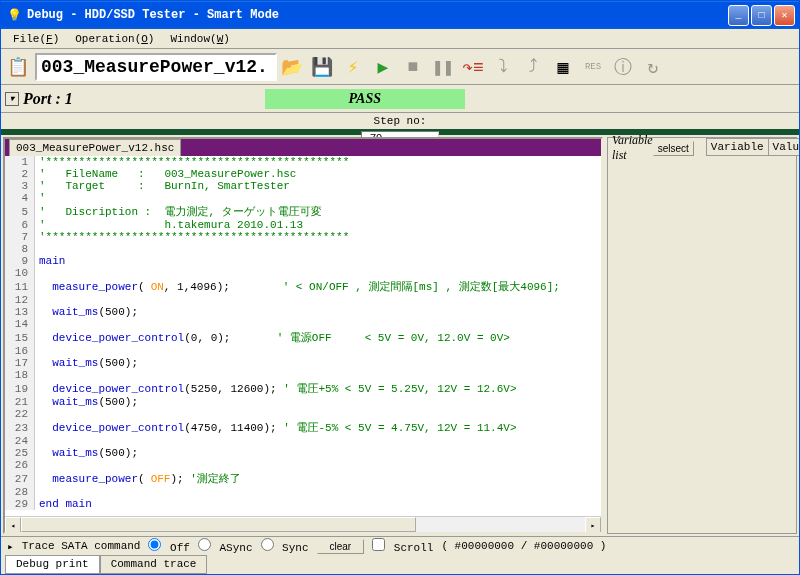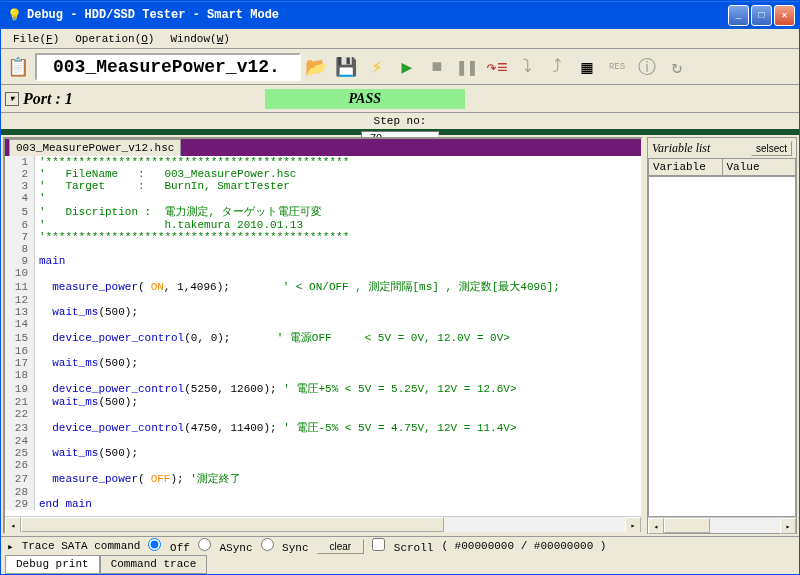--- a/index.html
+++ b/index.html
@@ -11,21 +11,21 @@
 .win-controls { display: flex; gap: 2px; margin-right: 4px; }
 .win-btn { width: 21px; height: 21px; border: 1px solid #fff; border-radius: 3px; display: flex; align-items: center; justify-content: center; font-size: 10px; font-weight: bold; cursor: pointer; }
 .win-min, .win-max { background: linear-gradient(to bottom, #7ba4e8, #3868c5); color: white; }
 .win-close { background: linear-gradient(to bottom, #f4a28a, #d84f2e); color: white; }
 .menubar { height: 20px; background: #ece9d8; display: flex; align-items: center; padding-left: 4px; border-bottom: 1px solid #999; }
 .menu-item { padding: 2px 8px; cursor: pointer; }
 .menu-item u { text-decoration: underline; }
 .toolbar { height: 36px; background: #ece9d8; border-bottom: 1px solid #999; display: flex; align-items: center; padding: 2px 4px; gap: 2px; }
 .tb-icon { width: 28px; height: 28px; display: flex; align-items: center; justify-content: center; border: 1px solid transparent; cursor: pointer; font-size: 18px; }
 .tb-icon.dim { opacity: 0.35; cursor: default; }
-.tb-input { flex: 0 0 240px; height: 28px; border: 2px inset #fff; background: white; font-size: 18px; font-weight: bold; padding: 0 16px; font-family: inherit; }
+.tb-input { flex: 0 0 240px; height: 28px; border: 2px inset #fff; background: white; font-size: 18px; font-weight: bold; padding: 0 4px; font-family: inherit; }
 .status-row { height: 28px; display: flex; align-items: center; padding: 2px 4px; border-bottom: 1px solid #999; gap: 4px; }
 .port-box { display: flex; align-items: center; font-family: serif; font-style: italic; font-weight: bold; font-size: 16px; margin-right: 8px; }
 .port-dropdown { width: 14px; height: 14px; border: 1px solid #666; background: #ece9d8; display: flex; align-items: center; justify-content: center; font-size: 8px; cursor: pointer; margin-right: 4px; }
 .pass-badge { flex: 0 0 200px; height: 20px; background: #90ee90; font-family: serif; font-style: italic; font-weight: bold; font-size: 14px; text-align: center; line-height: 20px; margin-left: 180px; }
 .step-row { height: 22px; display: flex; align-items: center; padding: 2px 6px; gap: 4px; border-bottom: 6px solid #14532d; flex-direction: column; }
 .step-row label { font-size: 11px; }
 .step-input { width: 78px; height: 16px; border: 1px inset #ccc; background: white; font-size: 11px; padding: 0 8px; }
 .msg-input { flex: 1; height: 16px; border: 1px inset #ccc; background: white; font-size: 11px; padding: 0 2px; max-width: 280px; }
 .main-area { flex: 1; display: flex; overflow: hidden; }
 .code-pane { flex: 1; display: flex; flex-direction: column; border: 2px inset #ece9d8; margin: 2px; background: white; overflow: hidden; }
@@ -33,21 +33,21 @@
 .tab { padding: 2px 6px; border: 1px solid #999; border-bottom: none; background: #ece9d8; font-size: 11px; cursor: pointer; }
 .code-scroll { flex: 1; overflow: auto; background: white; position: relative; }
 .code-table { display: table; font-family: "Courier New", monospace; font-size: 11px; width: 100%; }
 .code-line { display: table-row; white-space: pre; }
 .ln { display: table-cell; width: 30px; text-align: right; padding-right: 6px; color: #666; background: #f0f0f0; border-right: 1px solid #ccc; user-select: none; }
 .code { display: table-cell; padding-left: 4px; }
 .c-comment { color: #008000; }
 .c-keyword { color: #0000cd; }
 .c-func { color: #0000cd; }
 .c-orange { color: #ff8c00; padding-left: 6px; }
-.var-pane { width: 150px; display: flex; flex-direction: column; margin: 2px; border: 1px solid #999; }
+.var-pane { width: 190px; display: flex; margin: 2px; border: 1px solid #999; gap: 8px; }
 .var-header { height: 20px; display: flex; align-items: center; justify-content: space-between; padding: 0 4px; font-family: serif; font-style: italic; font-size: 12px; }
 .var-btn { font-size: 10px; padding: 1px 4px; border: 1px outset #ece9d8; background: #ece9d8; cursor: pointer; font-family: sans-serif; font-style: normal; }
 .var-cols { height: 18px; display: flex; border: 1px solid #999; }
 .var-col { flex: 1; padding: 2px 4px; border-right: 1px solid #999; background: #ece9d8; font-size: 11px; }
 .var-col:last-child { border-right: none; }
 .var-body { flex: 1; background: white; border: 1px solid #999; overflow: auto; }
 .var-tabs { height: 20px; display: flex; }
 .var-tab { flex: 1; padding: 2px 4px; border: 1px outset #ece9d8; background: #ece9d8; font-size: 10px; text-align: center; cursor: pointer; }
 .bottom-bar { height: 38px; border-top: 1px solid #999; display: flex; flex-direction: column; }
 .trace-row { height: 18px; display: flex; align-items: center; padding: 2px 6px; gap: 8px; font-size: 11px; }

